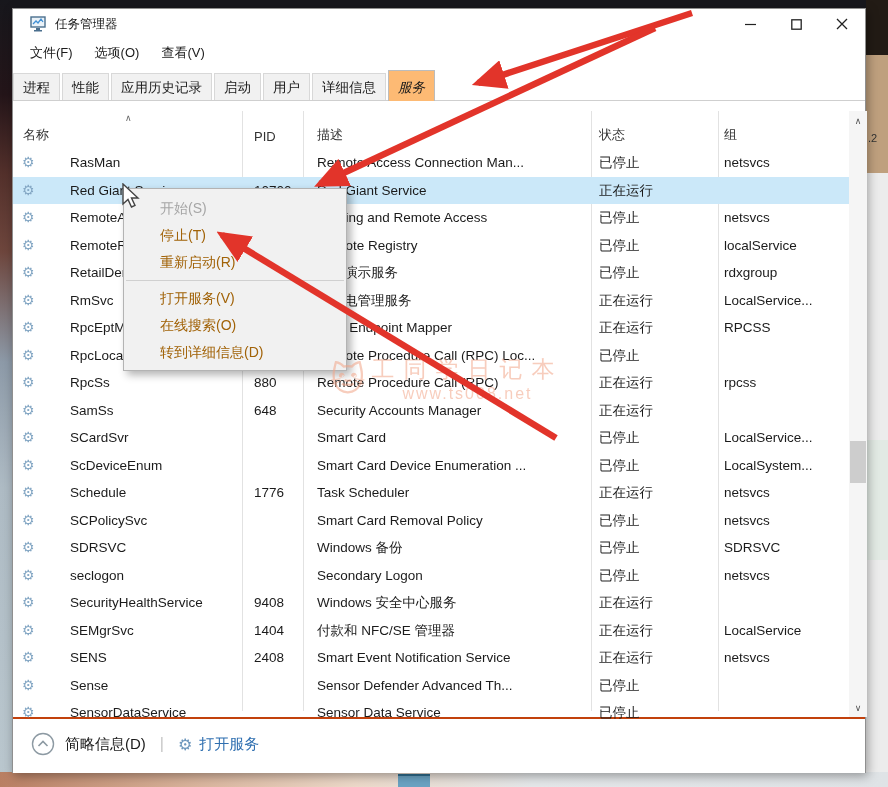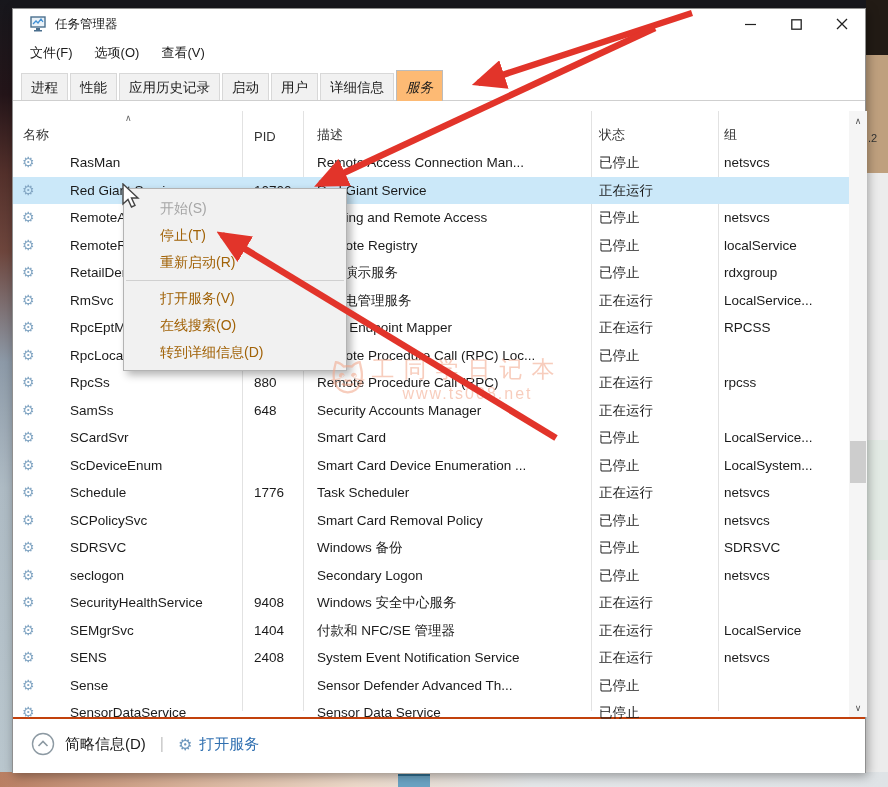--- a/index.html
+++ b/index.html
@@ -32,21 +32,21 @@
   .titlebar .title { position:absolute; left:42px; top:7px; font-size:12.5px; color:#1b1b1b;text-align:center; }
   .win-controls { position:absolute; right:0; top:0; height:30px; display:flex; }
   .win-btn { width:46px; height:30px; display:flex; align-items:center; justify-content:center;
     font-size:13px; color:#222; }
   .win-btn svg { display:block; }
 
   .menubar { position:absolute; left:6px; top:30px; height:27px; display:flex; align-items:center; }
   .menubar .menu-item { padding:4px 11px; font-size:13px; color:#1b1b1b; }
 
   .tabbar { position:absolute; left:0; top:58px; width:100%; height:34px;
-    border-bottom:1px solid #cfcfcf; display:flex; align-items:flex-end; padding-left:8px; background:#fff; }
+    border-bottom:1px solid #cfcfcf; display:flex; align-items:flex-end; padding-left:0; background:#fff; }
   .tab { height:27px; padding:5px 9px 4px 9px; font-size:13.5px; background:#f1f1f1;
     border:1px solid #d8d8d8; border-bottom:none; margin-right:2px; color:#1b1b1b; white-space:nowrap; }
   .tab.selected { height:31px; padding-top:8px; background:#fdba74; border-color:#bcbcbc;
     position:relative; margin-bottom:-1px; z-index:2;font-style:italic; }
 
   
   .grid-lines { position:absolute; top:102px; height:600px; width:1px; background:#e2e2e2; z-index:1; }
   .thead { position:absolute; left:0; top:102px; width:836px; height:38px; font-size:13px; color:#333; }
   .thead .col { position:absolute; bottom:5px; }
   .sort-glyph { position:absolute; left:112px; top:2px; font-size:9px; color:#666; }
@@ -312,21 +312,21 @@
         <span class="cell c-name">SEMgrSvc</span>
         <span class="cell c-pid">1404</span>
         <span class="cell c-desc">付款和 NFC/SE 管理器</span>
         <span class="cell c-status">正在运行</span>
         <span class="cell c-group">LocalService</span>
       </div>
       <div class="trow">
         <span class="cell c-gear">⚙</span>
         <span class="cell c-name">SENS</span>
         <span class="cell c-pid">2408</span>
-        <span class="cell c-desc">System Event Notification Service</span>
+        <span class="cell c-desc">Smart Event Notification Service</span>
         <span class="cell c-status">正在运行</span>
         <span class="cell c-group">netsvcs</span>
       </div>
       <div class="trow">
         <span class="cell c-gear">⚙</span>
         <span class="cell c-name">Sense</span>
         <span class="cell c-pid"></span>
         <span class="cell c-desc">Sensor Defender Advanced Th...</span>
         <span class="cell c-status">已停止</span>
         <span class="cell c-group"></span>

